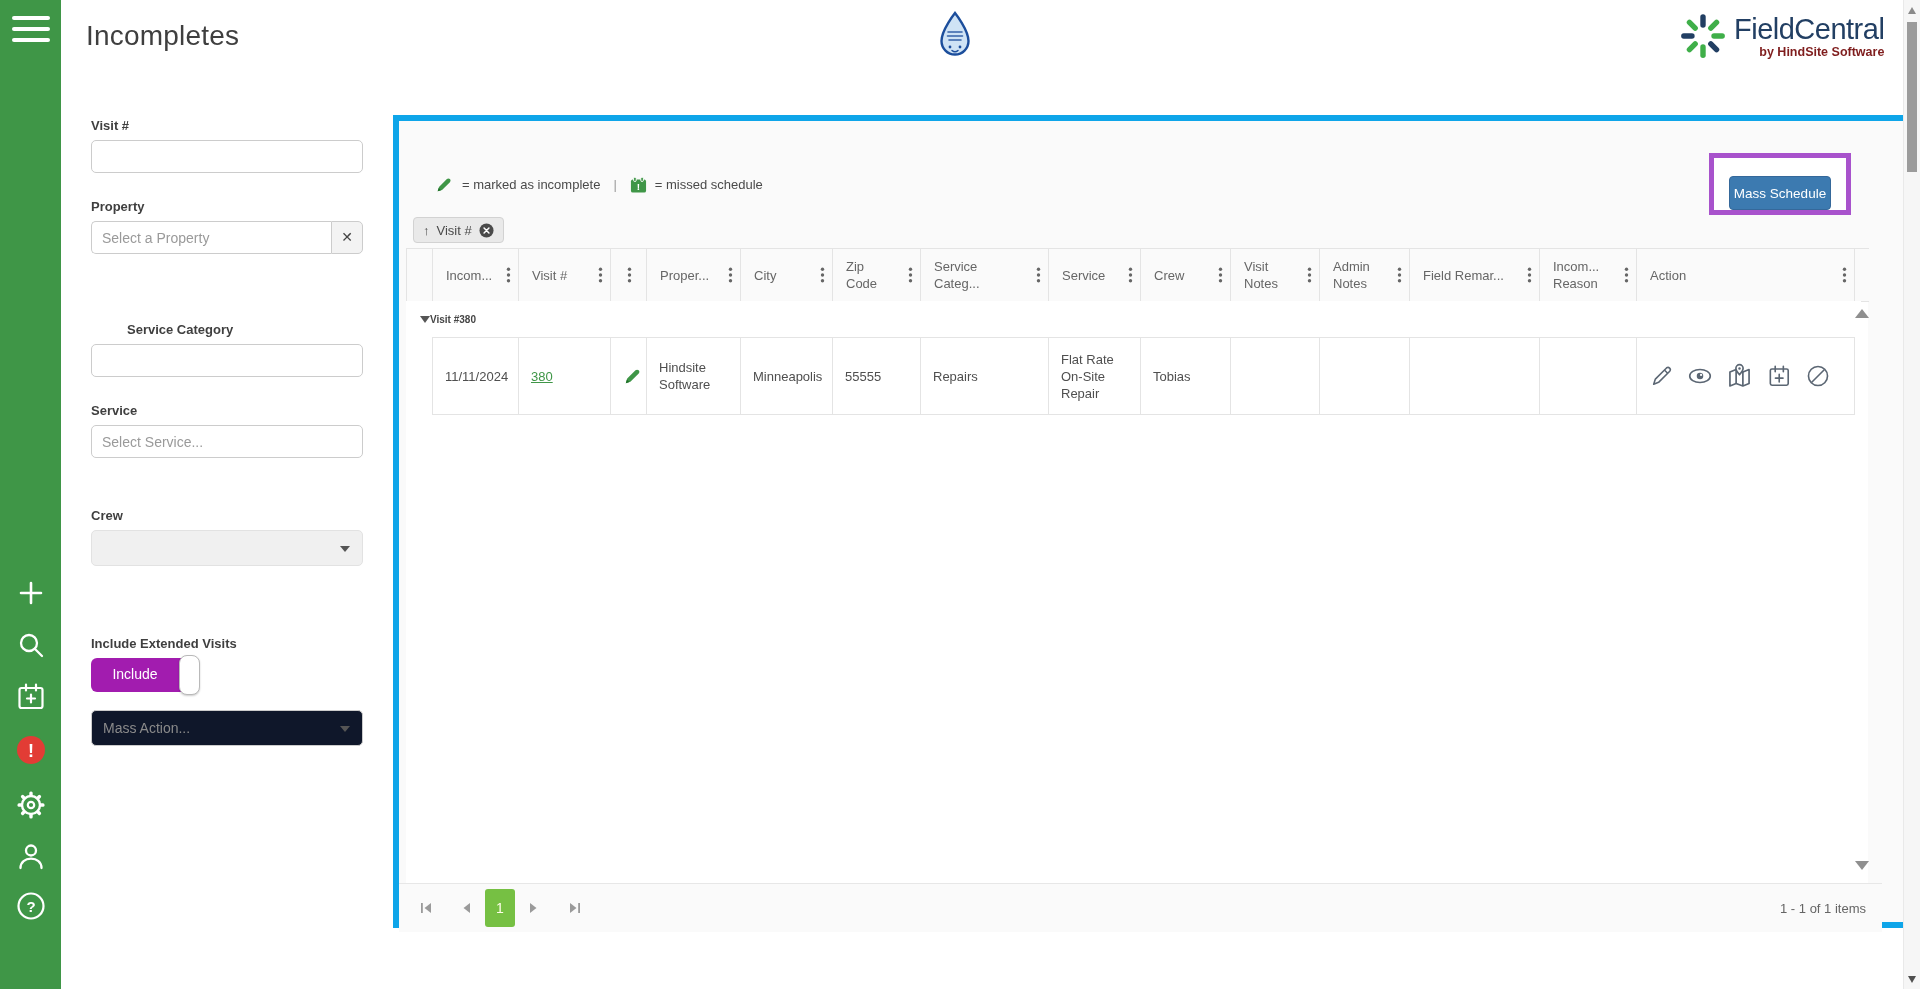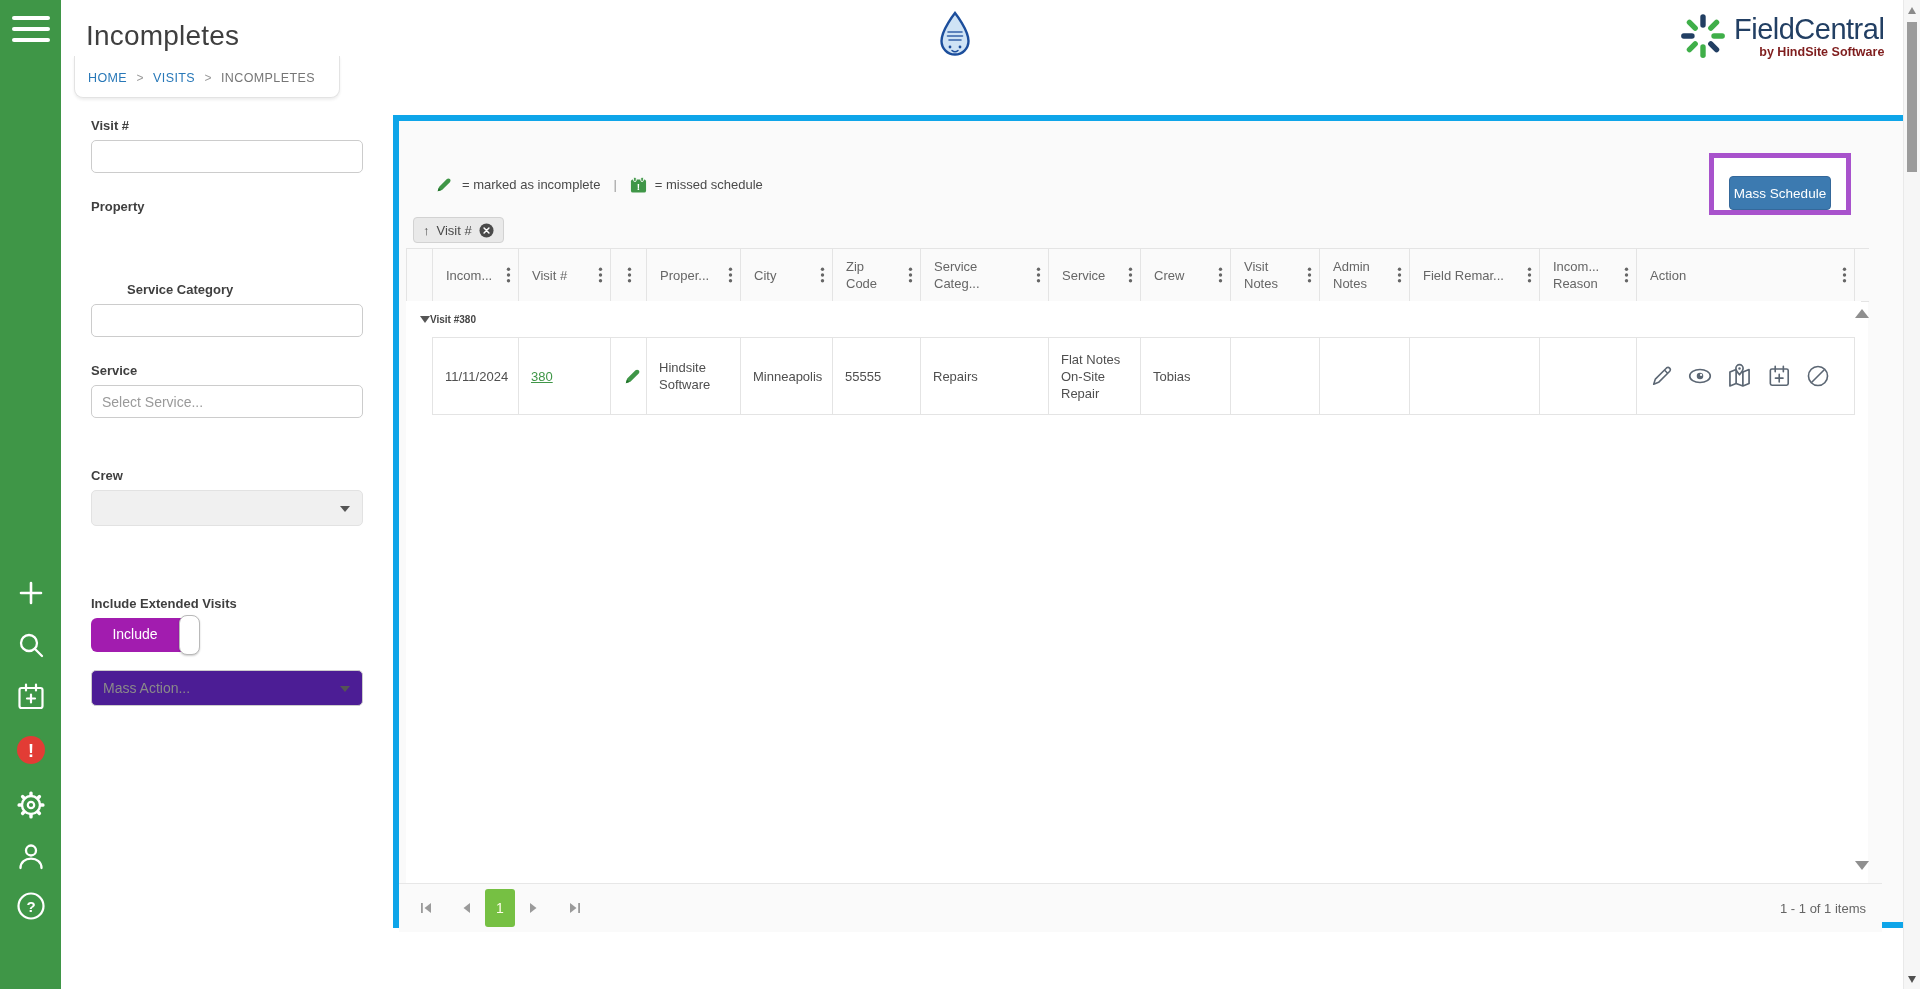--- a/index.html
+++ b/index.html
@@ -37,21 +37,21 @@
   .f-label { font-size:13px; font-weight:bold; color:#3f3f3f; margin-bottom:7px; }
   .f-input { width:272px; height:33px; border:1px solid #ccc; border-radius:5px; padding:0 10px;
              font-size:14px; color:#555; font-family:"Liberation Sans",sans-serif; background:#fff; }
   .f-input::placeholder { color:#9a9a9a; }
   .input-group { display:flex; width:272px; }
   .input-group .f-input { width:240px; border-radius:5px 0 0 5px; border-right:none; }
   .clear-btn { width:32px; height:33px; background:#f3f3f3; border:1px solid #ccc; border-radius:0 5px 5px 0;
                font-size:14px; color:#444; cursor:pointer; line-height:31px; text-align:center; }
   .f-select { position:relative; width:272px; height:36px; border-radius:5px; cursor:pointer; }
   .sel-gray { background:#f0f0f0; border:1px solid #e2e2e2; }
-  .sel-white { background:#4c1d95; border:1px solid #ccc; }
+  .sel-white { background:#0f172a; border:1px solid #ccc; }
   .sel-text { position:absolute; left:11px; top:9px; font-size:14px; color:#8a8a8a; }
   .caret { position:absolute; right:12px; top:15px; width:0; height:0;
            border-left:5px solid transparent; border-right:5px solid transparent; border-top:6px solid #555; }
   .toggle { position:relative; width:104px; height:34px; background:#a21caf; border-radius:6px; cursor:pointer; }
   .toggle-label { position:absolute; left:0; right:16px; top:8px; text-align:center; color:#fff; font-size:14px; }
   .toggle-knob { position:absolute; right:-5px; top:-3px; width:21px; height:40px; background:#fff;
                  border:1px solid #b9b9b9; border-radius:8px; box-shadow:0 1px 2px rgba(0,0,0,.2); }
 
   
   .panel { position:absolute; left:393px; top:115px; width:1566px; height:813px;
@@ -193,27 +193,20 @@
     <div class="side-icon" style="top:891px;">
       <svg viewBox="0 0 30 30">
           <circle cx="15" cy="15" r="12.5" stroke="#fff" stroke-width="2.2" fill="none"></circle>
           <text x="15" y="20.5" text-anchor="middle" font-size="15" font-weight="bold" fill="#fff" font-family="Liberation Sans,sans-serif">?</text>
         </svg>
     </div>
   </nav>
 
   <div class="page-title">Incompletes</div>
 
-  <div class="crumb-box">
-    <a href="#">HOME</a>
-    <span class="crumb-sep">&gt;</span>
-    <a href="#">VISITS</a>
-    <span class="crumb-sep">&gt;</span>
-    <span class="crumb-current">INCOMPLETES</span>
-  </div>
 
   <div class="drop-logo">
     <svg viewBox="0 0 34 49">
       <path d="M17 2C17 2 3.5 19 3.5 30a13.5 13.5 0 0027 0C30.5 19 17 2 17 2z" fill="#cfe3f5" stroke="#1c4e9c" stroke-width="2.4"></path>
       <path d="M10 21h14M9.5 25h15M11 29h12" stroke="#1c4e9c" stroke-width="1.6" stroke-linecap="round" opacity=".85"></path>
       <circle cx="12" cy="36" r="1.4" fill="#1c4e9c"></circle>
         <circle cx="22" cy="36" r="1.4" fill="#1c4e9c"></circle>
       <path d="M14 39.5c1.8 1.6 4.2 1.6 6 0" stroke="#1c4e9c" stroke-width="1.5" fill="none" stroke-linecap="round"></path>
     </svg>
   </div>
@@ -251,20 +244,24 @@
       <div class="brand-name">FieldCentral</div>
       <div class="brand-tag">by HindSite Software</div>
     </div>
   </div>
 
   <div class="filters">
     <div class="f-label">Visit #</div>
     <input class="f-input" type="text" style="">
 
     <div class="f-label" style="margin-top:26px;">Property</div>
+    <div class="input-group">
+      <input class="f-input" type="text" placeholder="Select a Property" style="">
+      <div class="clear-btn">✕</div>
+    </div>
 
     <div class="f-label" style="margin-top:68px;margin-left:36px;">Service Category</div>
     <input class="f-input" type="text" style="">
 
     <div class="f-label" style="margin-top:26px;">Service</div>
     <input class="f-input" type="text" placeholder="Select Service..." style="">
 
     <div class="f-label" style="margin-top:50px;">Crew</div>
     <div class="f-select sel-gray">
       <span class="caret"></span>
@@ -455,21 +452,21 @@
         <td>
           <svg class="row-marker" width="20" height="20" viewBox="0 0 20 20">
             <path d="M2.8 17.2l1.4-4.6 8.3-8.3c.9-.9 2.3-.9 3.2 0 .9.9.9 2.3 0 3.2l-8.3 8.3-4.6 1.4z" fill="#3f9647"></path>
             <path d="M2.8 17.2l1.1-3.6 2.5 2.5-3.6 1.1z" fill="#1e7028"></path>
           </svg>
         </td>
         <td>Hindsite Software</td>
         <td>Minneapolis</td>
         <td>55555</td>
         <td>Repairs</td>
-        <td>Flat Notes On-Site Repair</td>
+        <td>Flat Rate On-Site Repair</td>
         <td>Tobias</td>
         <td></td>
         <td></td>
         <td></td>
         <td></td>
         <td>
           <div class="action-icons">
             <svg width="25" height="25" viewBox="0 0 24 24">
               <path d="M4.5 19.5l1.6-5L16.8 3.8a2.2 2.2 0 013.1 3.1L9.2 17.6l-4.7 1.9z" fill="none" stroke="#5b6673" stroke-width="1.5" stroke-linejoin="round"></path>
               <path d="M14.8 5.8l3.1 3.1" stroke="#5b6673" stroke-width="1.5"></path>

